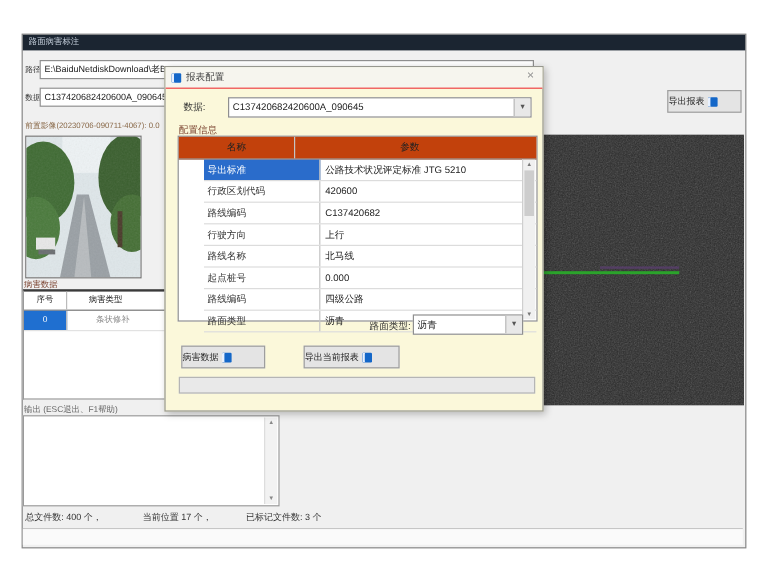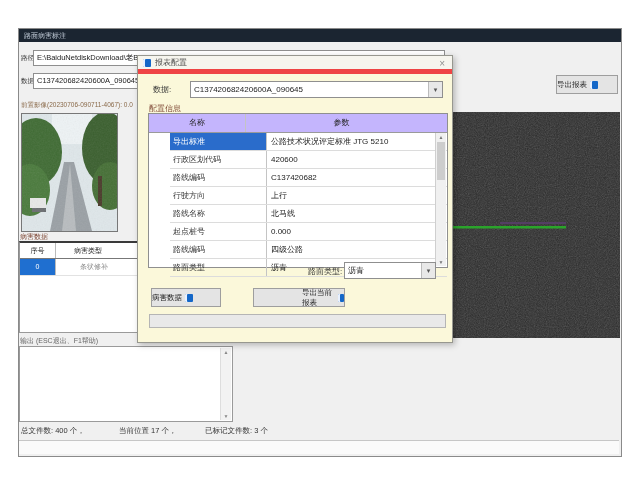--- a/index.html
+++ b/index.html
@@ -41,28 +41,28 @@
   .vsb .up{position:absolute;top:0;left:0;right:0;height:8px;line-height:9px;}
   .vsb .dn{position:absolute;bottom:0;left:0;right:0;height:8px;line-height:8px;}
 
   .statusline{font-size:7.5px;color:#333;white-space:nowrap;}
   .sep{border-top:1px solid #c6c6c6;}
   .bottomstrip{background:#fafafa;}
 
   
   .dialog{left:137px;top:55px;width:314px;height:286px;background:#fbf8da;border:1px solid #97978f;
           box-shadow:2px 2px 6px rgba(0,0,0,.25);z-index:10;}
-  .dlg-title{left:0;top:0;width:100%;height:18px;background:#f6f5ee;border-bottom:5px solid #ef4444;
+  .dlg-title{left:0;top:0;width:100%;height:18px;background:#f6f5ee;border-bottom:1px solid #ef4444;
              display:flex;align-items:center;gap:4px;padding-left:5px;box-sizing:border-box;}
   .dlg-title .t{font-size:8px;color:#444;}
   .dlg-close{position:absolute;right:7px;top:2px;font-size:10px;color:#909090;cursor:default;}
   .dlg-label{font-size:8px;color:#333;white-space:nowrap;}
 
   .ctable{background:#fff;border:1px solid #8f8f8f;box-sizing:border-box;}
-  .chead{display:flex;height:18px;background:#c4b5fd;border-bottom:1px solid #9a9a9a;
+  .chead{display:flex;height:18px;background:#c2410c;border-bottom:1px solid #9a9a9a;
          font-size:8px;color:#222;}
   .chead .n{width:97px;text-align:center;line-height:18px;border-right:1px solid #c4c4c4;box-sizing:border-box;}
   .chead .p{flex:1;text-align:center;line-height:18px;}
   .chead .sbh{width:10px;}
   .crow{display:flex;height:17px;font-size:8px;border-bottom:1px solid #dcdcdc;margin-left:21px;}
   .crow .n{width:97px;line-height:17px;padding-left:3px;border-right:1px solid #c4c4c4;
            box-sizing:border-box;color:#333;white-space:nowrap;overflow:hidden;}
   .crow .p{flex:1;line-height:17px;padding-left:4px;color:#222;white-space:nowrap;overflow:hidden;}
   .crow.sel .n{background:#2a6ccb;color:#fff;}
   .csb{position:absolute;right:1px;top:19px;bottom:1px;width:10px;background:#f0f0f0;
@@ -230,21 +230,21 @@
     <span class="abs dlg-label" style="left:170px;top:210px;">路面类型:</span>
     <div class="abs combo" style="left:206px;top:206px;width:92px;height:17px;font-size:8px;line-height:15px;">
       <span>沥青</span>
       <span class="arrow">▾</span>
     </div>
 
     <div class="abs btn" style="left:13px;top:232px;width:70px;height:19px;">
       <span>病害数据</span>
       <span class="blue-ic"></span>
     </div>
-    <div class="abs btn" style="left:115px;top:232px;width:92px;height:19px;padding-left:48px;">
+    <div class="abs btn" style="left:115px;top:232px;width:80px;height:19px;">
       <span>导出当前报表</span>
       <span class="blue-ic"></span>
     </div>
 
     <div class="abs progress" style="left:11px;top:258px;width:297px;height:14px;"></div>
   </div>
 
 </div>
 
 </body></html>

